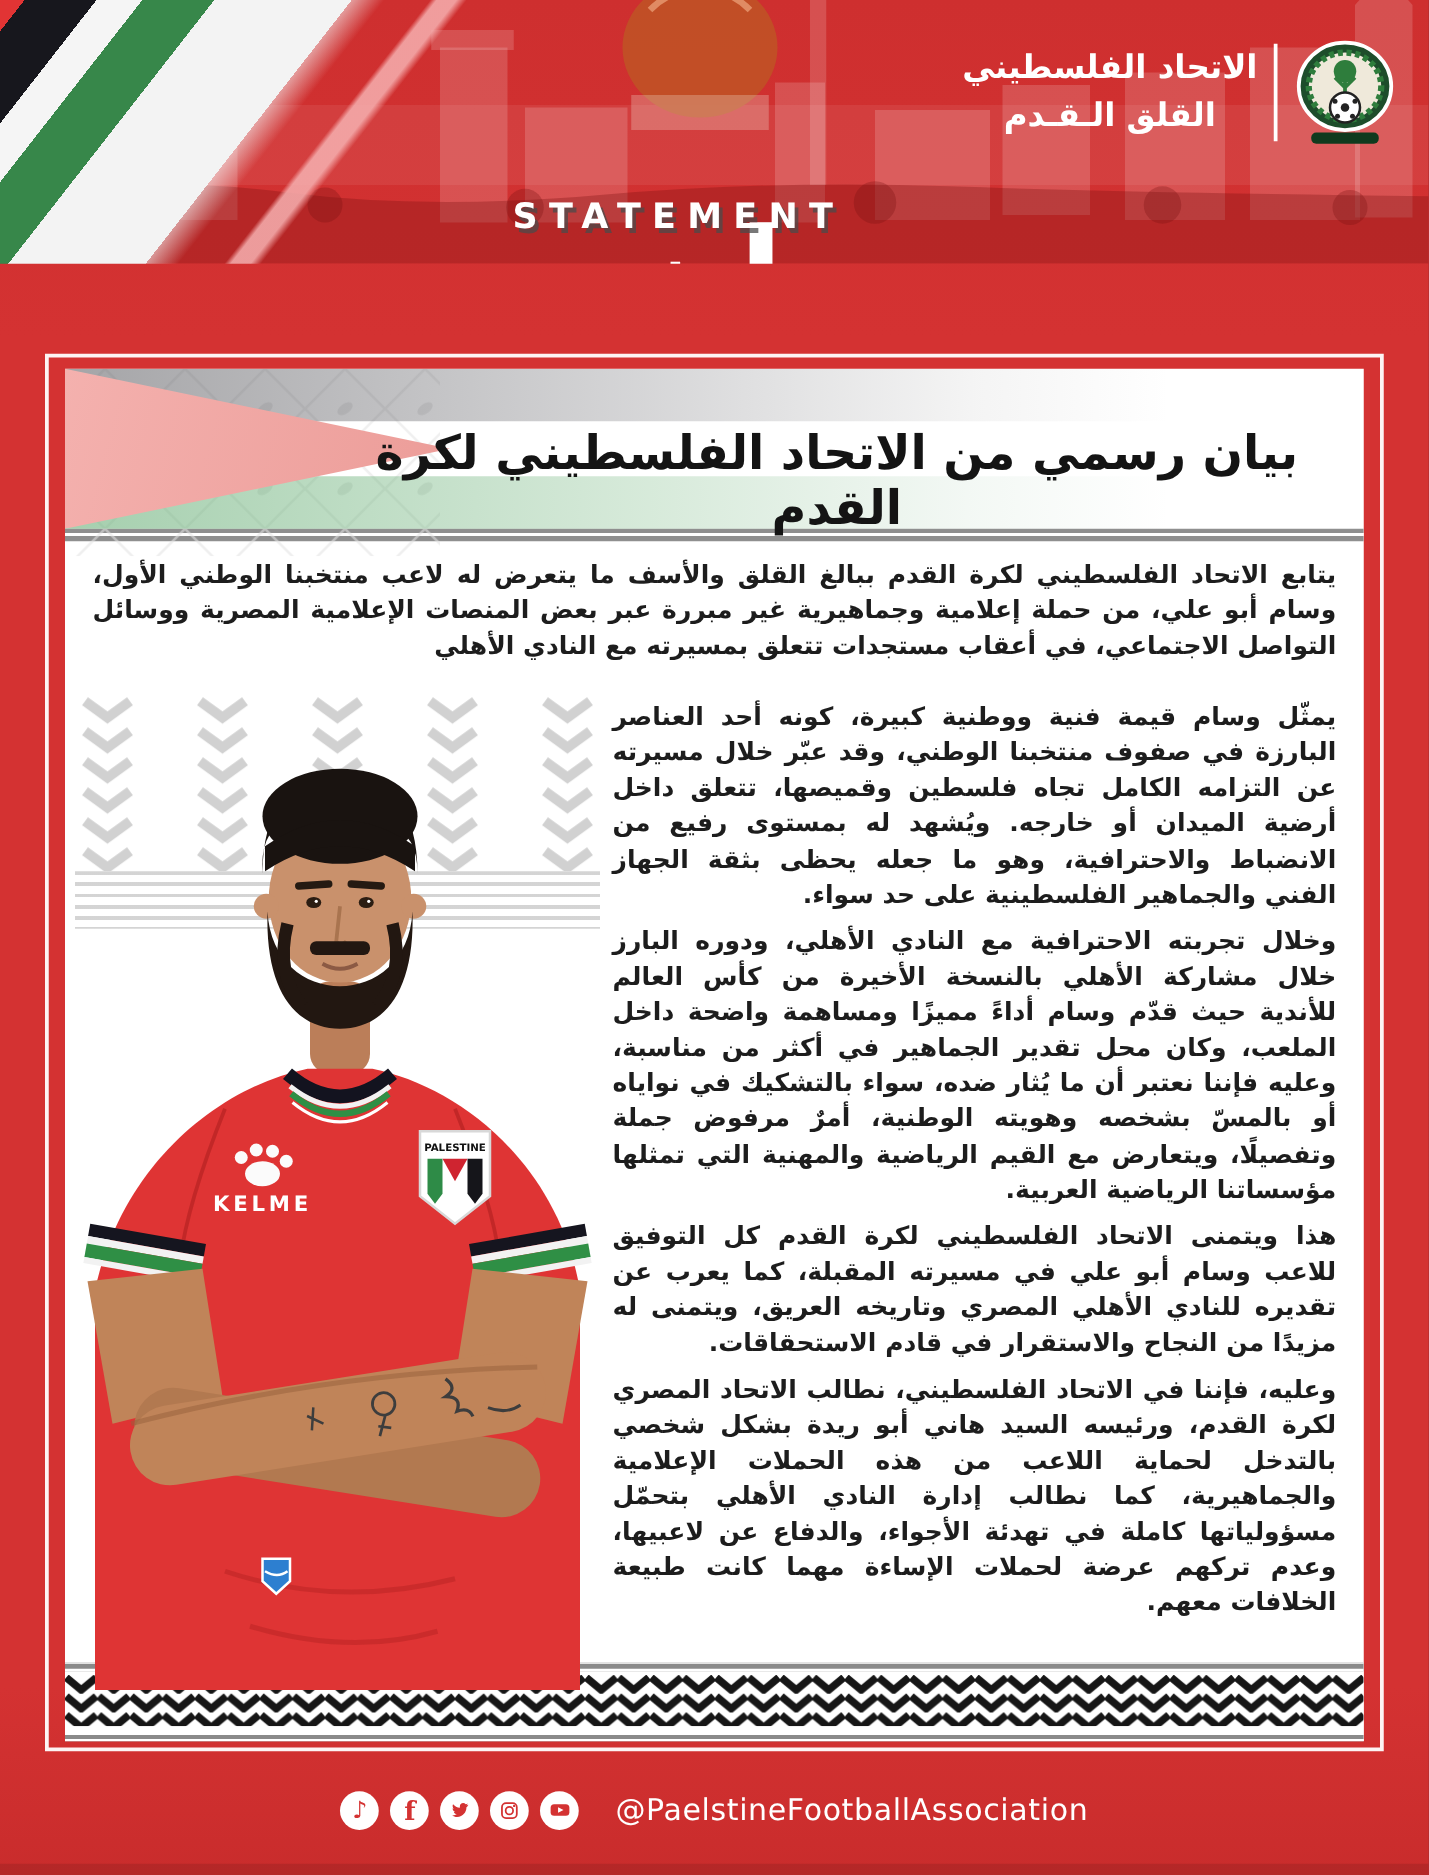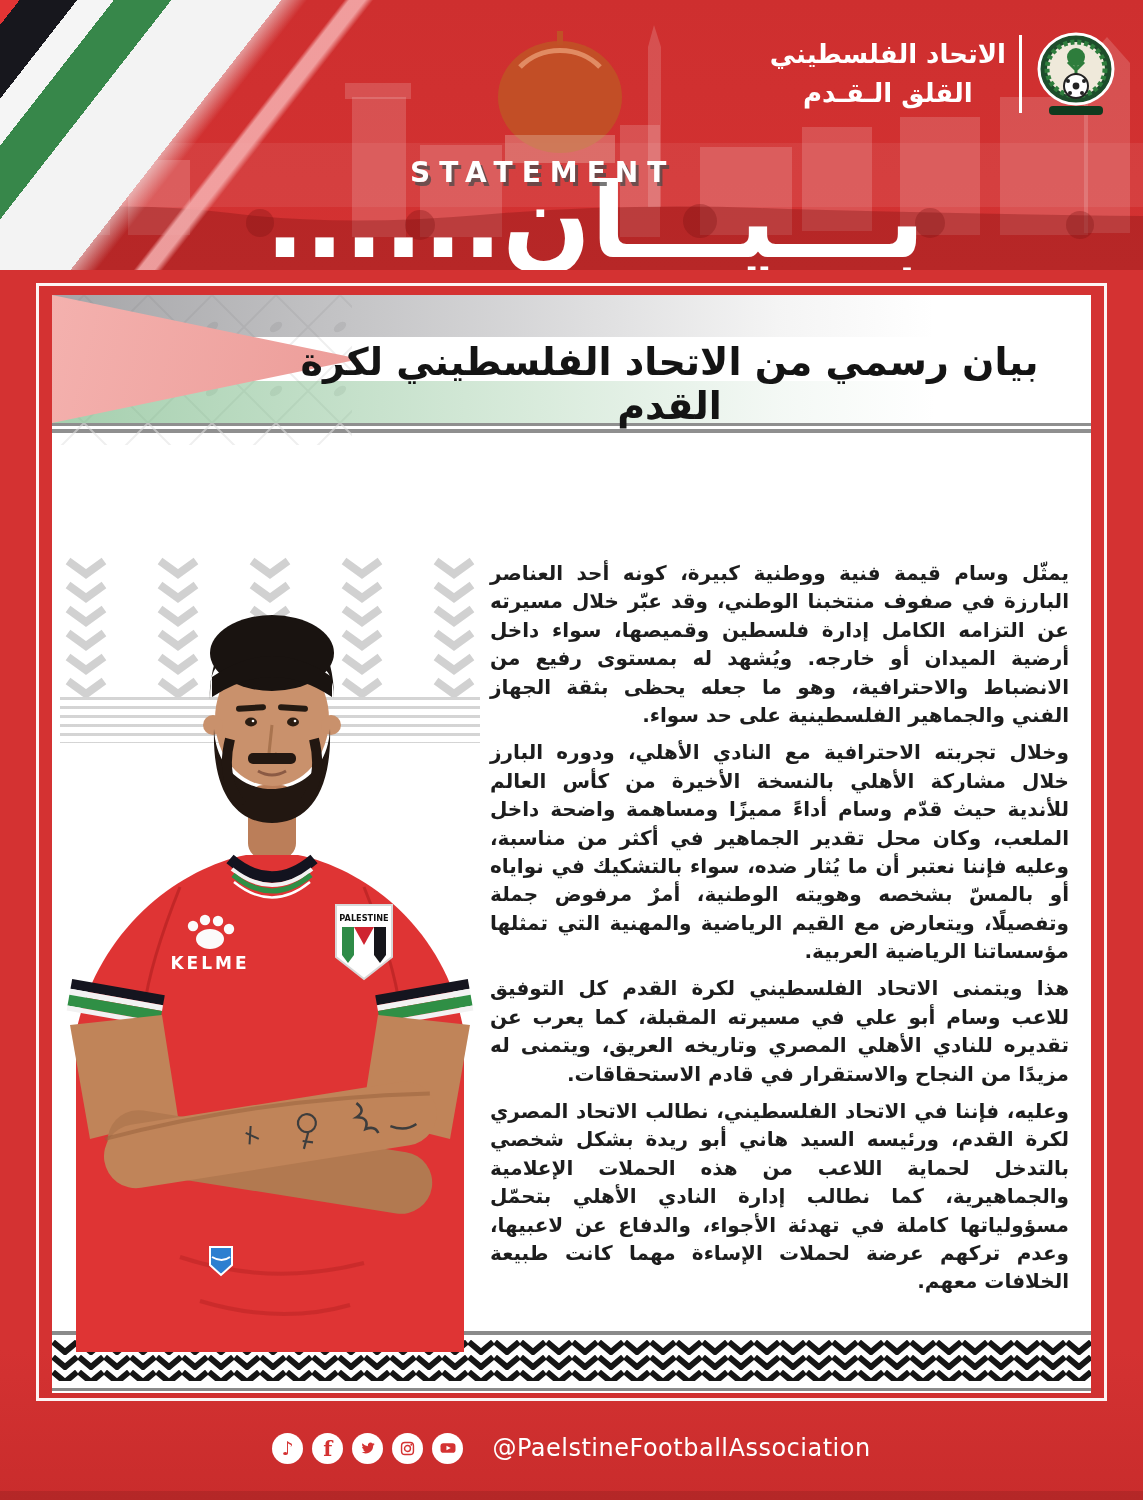--- a/index.html
+++ b/index.html
@@ -2,21 +2,21 @@
 <html lang="ar"><head>
 <meta charset="utf-8">
 <style>
   html,body{margin:0;padding:0;background:#9c1f1f;}
   *{box-sizing:border-box;}
   .page{position:relative;width:1143px;height:1500px;overflow:hidden;
         background:linear-gradient(180deg,#ce2f2f 0%,#d43232 18%,#d43232 90%,#c92c2c 100%);
         font-family:"DejaVu Sans","Liberation Sans",sans-serif;}
 
   
-  .header{position:absolute;left:0;top:0;width:1143px;height:270px;overflow:hidden;}
+  .header{position:absolute;left:0;top:0;width:1143px;height:211px;overflow:hidden;}
   .skyline{position:absolute;left:0;bottom:0;width:1143px;height:295px;}
   .ribbon{position:absolute;left:-130px;top:-90px;width:680px;height:470px;
      background:linear-gradient(128deg,
         #e23434 0%, #e23434 21%,
         #17171d 21%, #17171d 26.5%,
         #f5f5f5 26.5%, #f5f5f5 30%,
         #37874a 30%, #37874a 35.5%,
         #f3f3f3 35.5%, #f3f3f3 46%,
         rgba(245,245,245,.55) 46%, rgba(245,245,245,0) 48.5%,
         rgba(226,52,52,0) 48.5%, rgba(226,52,52,0) 52%,
@@ -172,23 +172,24 @@
     </svg>
 
     <div class="title-band">
       <div class="flag-top"></div>
       <div class="flag-bottom"></div>
       <div class="flag-tri"></div>
       <h1 class="card-title">بيان رسمي من الاتحاد الفلسطيني لكرة القدم</h1>
     </div>
     <div class="sep"></div>
 
+    <p class="p-body p-first">يتابع الاتحاد الفلسطيني لكرة القدم ببالغ القلق والأسف ما يتعرض له لاعب منتخبنا الوطني الأول، وسام أبو علي، من حملة إعلامية وجماهيرية غير مبررة عبر بعض المنصات الإعلامية المصرية ووسائل التواصل الاجتماعي، في أعقاب مستجدات تتعلق بمسيرته مع النادي الأهلي</p>
 
     <div class="right-col">
-      <p class="p-body">يمثّل وسام قيمة فنية ووطنية كبيرة، كونه أحد العناصر البارزة في صفوف منتخبنا الوطني، وقد عبّر خلال مسيرته عن التزامه الكامل إدارة فلسطين وقميصها، سواء داخل أرضية الميدان أو خارجه. ويُشهد له بمستوى رفيع من الانضباط والاحترافية، وهو ما جعله يحظى بثقة الجهاز الفني والجماهير الفلسطينية على حد سواء.</p>
+      <p class="p-body">يمثّل وسام قيمة فنية ووطنية كبيرة، كونه أحد العناصر البارزة في صفوف منتخبنا الوطني، وقد عبّر خلال مسيرته عن التزامه الكامل تجاه فلسطين وقميصها، تتعلق داخل أرضية الميدان أو خارجه. ويُشهد له بمستوى رفيع من الانضباط والاحترافية، وهو ما جعله يحظى بثقة الجهاز الفني والجماهير الفلسطينية على حد سواء.</p>
       <p class="p-body">وخلال تجربته الاحترافية مع النادي الأهلي، ودوره البارز خلال مشاركة الأهلي بالنسخة الأخيرة من كأس العالم للأندية حيث قدّم وسام أداءً مميزًا ومساهمة واضحة داخل الملعب، وكان محل تقدير الجماهير في أكثر من مناسبة، وعليه فإننا نعتبر أن ما يُثار ضده، سواء بالتشكيك في نواياه أو بالمسّ بشخصه وهويته الوطنية، أمرٌ مرفوض جملة وتفصيلًا، ويتعارض مع القيم الرياضية والمهنية التي تمثلها مؤسساتنا الرياضية العربية.</p>
       <p class="p-body">هذا ويتمنى الاتحاد الفلسطيني لكرة القدم كل التوفيق للاعب وسام أبو علي في مسيرته المقبلة، كما يعرب عن تقديره للنادي الأهلي المصري وتاريخه العريق، ويتمنى له مزيدًا من النجاح والاستقرار في قادم الاستحقاقات.</p>
       <p class="p-body">وعليه، فإننا في الاتحاد الفلسطيني، نطالب الاتحاد المصري لكرة القدم، ورئيسه السيد هاني أبو ريدة بشكل شخصي بالتدخل لحماية اللاعب من هذه الحملات الإعلامية والجماهيرية، كما نطالب إدارة النادي الأهلي بتحمّل مسؤولياتها كاملة في تهدئة الأجواء، والدفاع عن لاعبيها، وعدم تركهم عرضة لحملات الإساءة مهما كانت طبيعة الخلافات معهم.</p>
     </div>
 
     <div class="photo">
       <svg class="fishbone">
         <rect width="100%" height="100%" fill="url(#fish)"></rect>
       </svg>
       <div class="grayband"></div>

